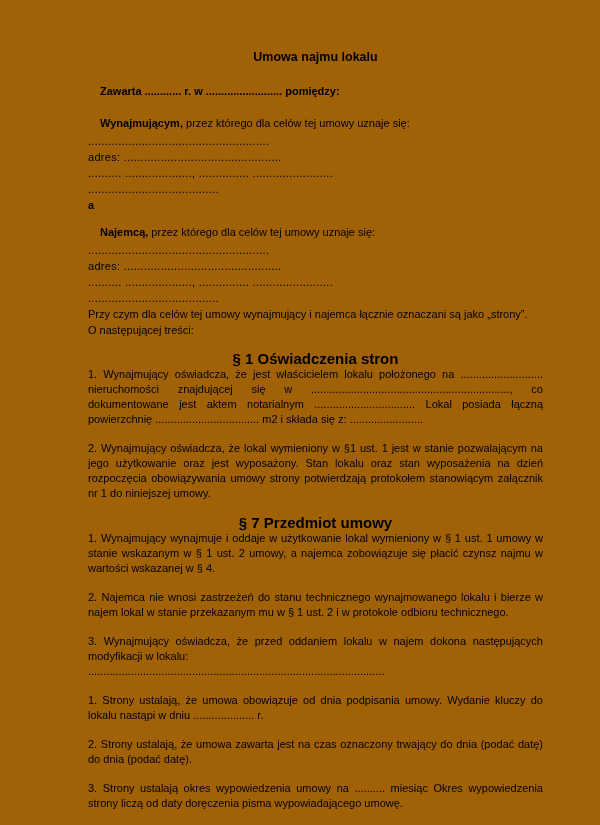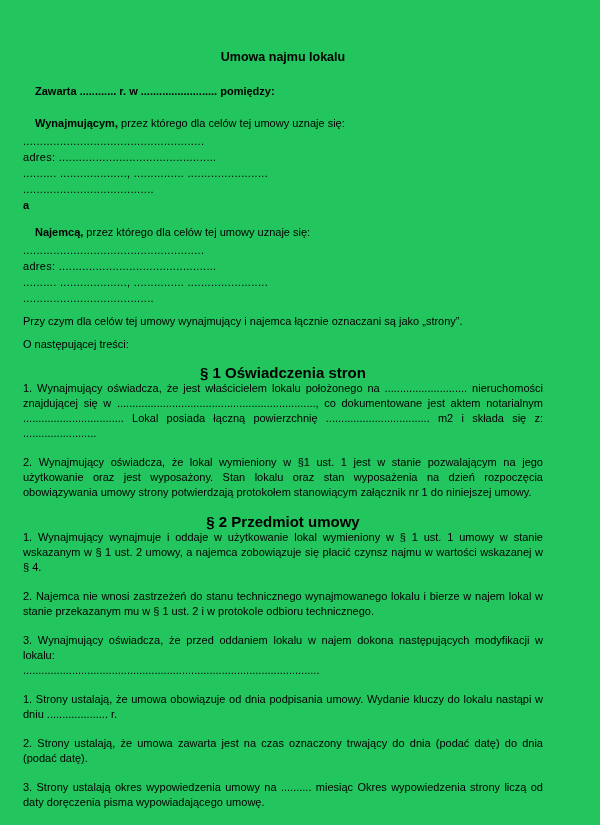--- a/index.html
+++ b/index.html
@@ -10,22 +10,22 @@
   }
   body {
     width: 600px;
     height: 825px;
     font-family: "Liberation Sans", "DejaVu Sans", sans-serif;
     color: #000000;
   }
   .page {
     width: 600px;
     height: 825px;
-    background: #22c55e;
-    padding: 50px 57px 30px 23px;
+    background: #a16207;
+    padding: 50px 57px 30px 88px;
     overflow: hidden;
   }
   .doc-title {
     font-size: 12.5px;
     font-weight: bold;
     text-align: center;
     margin: 0 0 20px 0;
   }
   p {
     font-size: 11px;
@@ -42,21 +42,21 @@
   }
   .fill-line {
     margin: 1px 0;
     letter-spacing: 0.3px;
   }
   .connector {
     font-weight: bold;
     margin: 1px 0;
   }
   .note-line, .lead-line {
-    margin: 8px 0;
+    margin: 1px 0;
   }
   .section-heading {
     font-size: 15px;
     line-height: 15px;
     font-weight: bold;
     text-align: center;
     margin: 13px 0 1px 0;
   }
   .para {
     text-align: justify;
@@ -88,21 +88,21 @@
   <p class="fill-line">.......... ...................., ............... ........................</p>
   <p class="fill-line">.......................................</p>
 
   <p class="note-line">Przy czym dla celów tej umowy wynajmujący i najemca łącznie oznaczani są jako „strony”.</p>
   <p class="lead-line">O następującej treści:</p>
 
   <h2 class="section-heading">§ 1 Oświadczenia stron</h2>
   <p class="para">1. Wynajmujący oświadcza, że jest właścicielem lokalu położonego na ........................... nieruchomości znajdującej się w ................................................................., co dokumentowane jest aktem notarialnym ................................. Lokal posiada łączną powierzchnię .................................. m2 i składa się z: ........................</p>
   <p class="para">2. Wynajmujący oświadcza, że lokal wymieniony w §1 ust. 1 jest w stanie pozwalającym na jego użytkowanie oraz jest wyposażony. Stan lokalu oraz stan wyposażenia na dzień rozpoczęcia obowiązywania umowy strony potwierdzają protokołem stanowiącym załącznik nr 1 do niniejszej umowy.</p>
 
-  <h2 class="section-heading">§ 2 Przedmiot umowy</h2>
+  <h2 class="section-heading">§ 7 Przedmiot umowy</h2>
   <p class="para">1. Wynajmujący wynajmuje i oddaje w użytkowanie lokal wymieniony w § 1 ust. 1 umowy w stanie wskazanym w § 1 ust. 2 umowy, a najemca zobowiązuje się płacić czynsz najmu w wartości wskazanej w § 4.</p>
   <p class="para">2. Najemca nie wnosi zastrzeżeń do stanu technicznego wynajmowanego lokalu i bierze w najem lokal w stanie przekazanym mu w § 1 ust. 2 i w protokole odbioru technicznego.</p>
   <p class="para">3. Wynajmujący oświadcza, że przed oddaniem lokalu w najem dokona następujących modyfikacji w lokalu:
 .................................................................................................</p>
 
   <p class="para">1. Strony ustalają, że umowa obowiązuje od dnia podpisania umowy. Wydanie kluczy do lokalu nastąpi w dniu .................... r.</p>
   <p class="para">2. Strony ustalają, że umowa zawarta jest na czas oznaczony trwający do dnia (podać datę) do dnia (podać datę).</p>
   <p class="para">3. Strony ustalają okres wypowiedzenia umowy na .......... miesiąc Okres wypowiedzenia strony liczą od daty doręczenia pisma wypowiadającego umowę.</p>
 
 </div>

